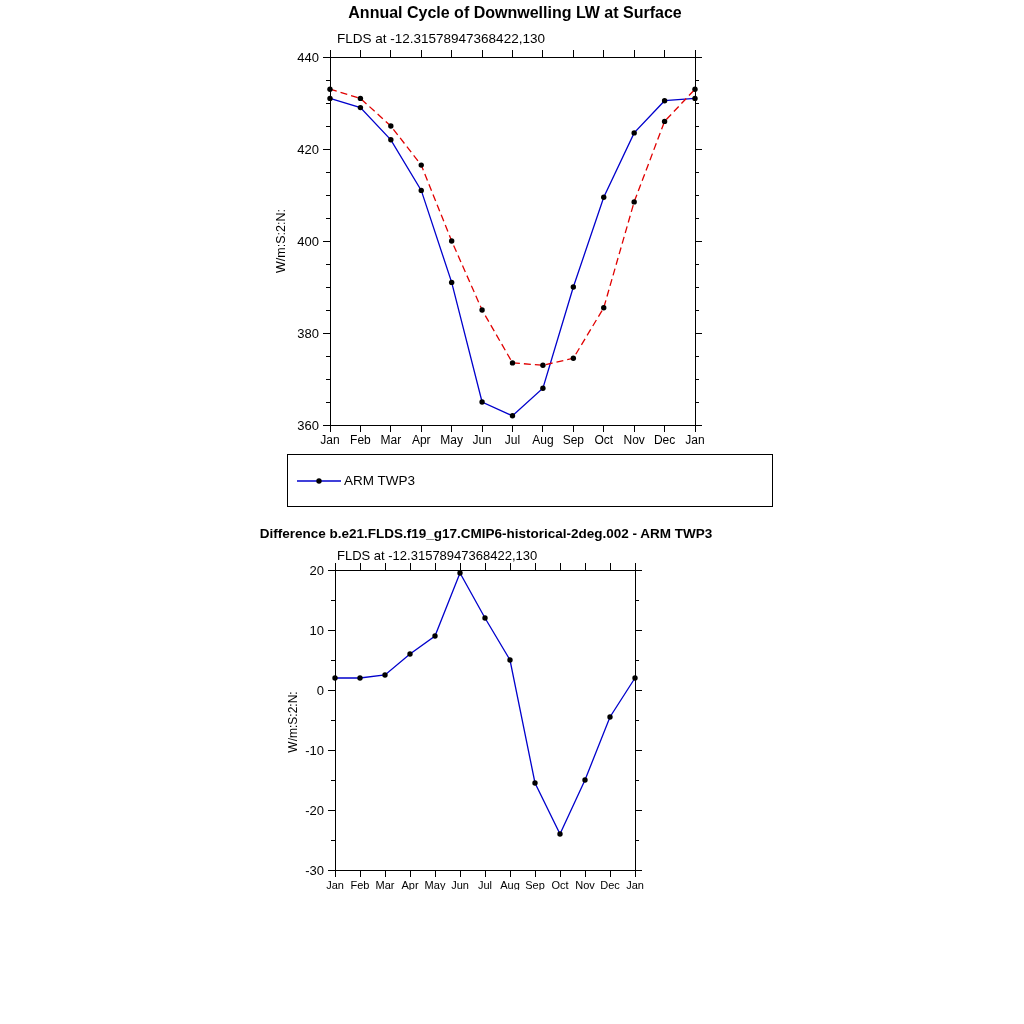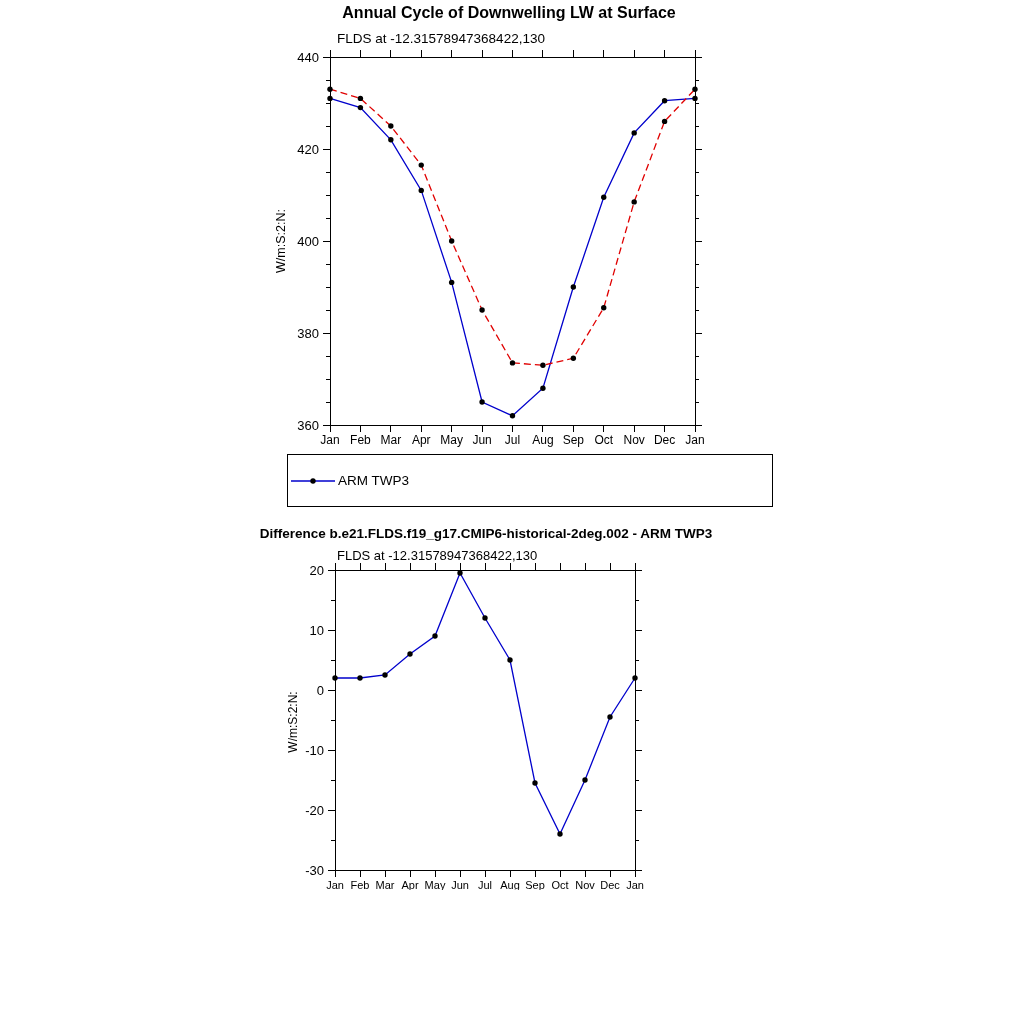--- a/index.html
+++ b/index.html
@@ -12,30 +12,30 @@
   .main-title { font-weight: bold; font-size: 16px; text-align: center; }
   .sub-title { font-size: 13.5px; }
   .diff-title { font-weight: bold; font-size: 13.5px; text-align: center; }
   .ylab {
     font-size: 12.5px; white-space: nowrap;
     transform: translate(-50%, -50%) rotate(-90deg);
   }
   .legend-box {
     border: 1px solid #000; background: #fff;
     display: flex; flex-direction: column; justify-content: center;
-    padding-left: 0;
+    padding-left: 6px;
   }
   .legend-row { display: flex; align-items: center; height: 25px; }
   .legend-row span { font-size: 13.5px; }
   svg { display: block; }
 </style>
 </head>
 <body>
 
-<div class="abs main-title" style="left:254px; top:4px; width:510px;">Annual Cycle of Downwelling LW at Surface</div>
+<div class="abs main-title" style="left:260px; top:4px; width:510px;">Annual Cycle of Downwelling LW at Surface</div>
 
 <div class="abs sub-title" style="left:337px; top:31px;">FLDS at -12.31578947368422,130</div>
 
 <div class="abs ylab" style="left:281px; top:241px;">W/m:S:2:N:</div>
 
 <svg id="chart0" class="abs" style="left:255px; top:25px;" width="530" height="440" viewBox="0 0 530 440">
     <rect x="75" y="32" width="365" height="368" fill="none" stroke="#000" stroke-width="1" shape-rendering="crispEdges"></rect>
     <line x1="68" y1="400" x2="75" y2="400" stroke="#000" stroke-width="1" shape-rendering="crispEdges"></line>
     <line x1="440" y1="400" x2="447" y2="400" stroke="#000" stroke-width="1" shape-rendering="crispEdges"></line>
     <text x="64" y="404.5" text-anchor="end" font-size="13" font-family="&quot;Liberation Sans&quot;, sans-serif" fill="#000">360</text>

